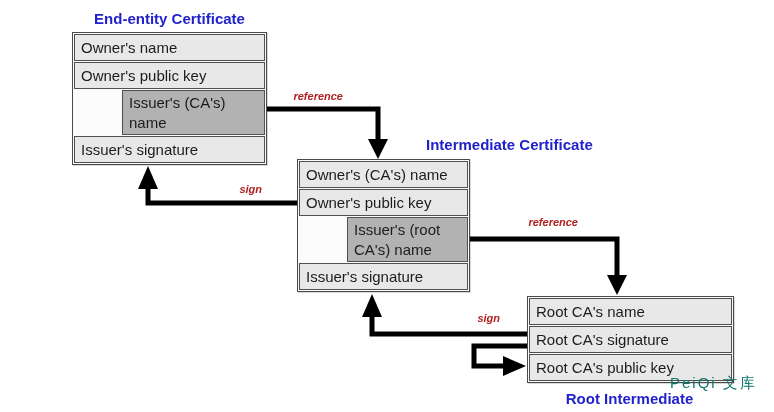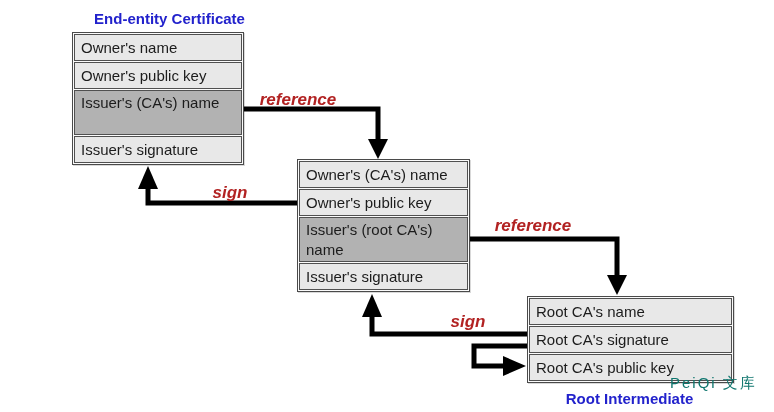--- a/index.html
+++ b/index.html
@@ -16,26 +16,26 @@
     position:absolute; z-index:2; display:flex; flex-direction:column; gap:1px;
     background:#fbfbfb; border:1px solid #4a4a4a; padding:1px; box-sizing:border-box;
     box-shadow:1px 1px 0 rgba(0,0,0,0.15);
   }
   .cert-row {
     border:1px solid #505050; background:#e8e8e8; color:#1c1c1c;
     font-size:15px; padding:0 6px; box-sizing:border-box;
     display:flex; align-items:center; white-space:nowrap;
   }
   .cert-row.tall { height:45px; align-items:flex-start; padding-top:2px;
-    line-height:20px; white-space:normal; }
+    line-height:20px; white-space:normal;margin-left:48px; }
   .cert-row.std { height:27px; }
   .cert-row.dark { background:#b2b2b2; }
   .arrow-label {
     position:absolute; z-index:3; color:#b22222; font-style:italic; font-weight:bold;
-    font-size:17px; text-align:center; white-space:nowrap;
+    font-size:11px; text-align:right; white-space:nowrap;
   }
   .watermark {
     position:absolute; z-index:4; color:#0f766e; font-size:15px;
     letter-spacing:2px; white-space:nowrap;
   }
 </style>
 </head>
 <body>
 
 <div class="canvas">
@@ -51,27 +51,28 @@
     <g fill="#000000" stroke="none">
       <polygon points="368,139 388,139 378,159"></polygon>
       <polygon points="138,189 158,189 148,166"></polygon>
       <polygon points="607,275 627,275 617,295"></polygon>
       <polygon points="362,317 382,317 372,294"></polygon>
       <polygon points="503,356 503,376 526,366"></polygon>
     </g>
   </svg>
 
   <div class="cert-title" style="left:72px; top:10px; width:163px; text-align:center;">End-entity Certificate</div>
-  <div class="cert-box" style="left:72px; top:32px; width:172px;">
+  <div class="cert-box" style="left:72px; top:32px; width:195px;">
     <div class="cert-row std">Owner's name</div>
     <div class="cert-row std">Owner's public key</div>
     <div class="cert-row tall dark">Issuer's (CA's) name</div>
     <div class="cert-row std">Issuer's signature</div>
   </div>
 
+  <div class="cert-title" style="left:410px; top:136px;">Intermediate Certificate</div>
   <div class="cert-box" style="left:297px; top:159px; width:173px;">
     <div class="cert-row std">Owner's (CA's) name</div>
     <div class="cert-row std">Owner's public key</div>
     <div class="cert-row tall dark">Issuer's (root CA's) name</div>
     <div class="cert-row std">Issuer's signature</div>
   </div>
 
   <div class="cert-box" style="left:527px; top:296px; width:207px;">
     <div class="cert-row std">Root CA's name</div>
     <div class="cert-row std">Root CA's signature</div>

